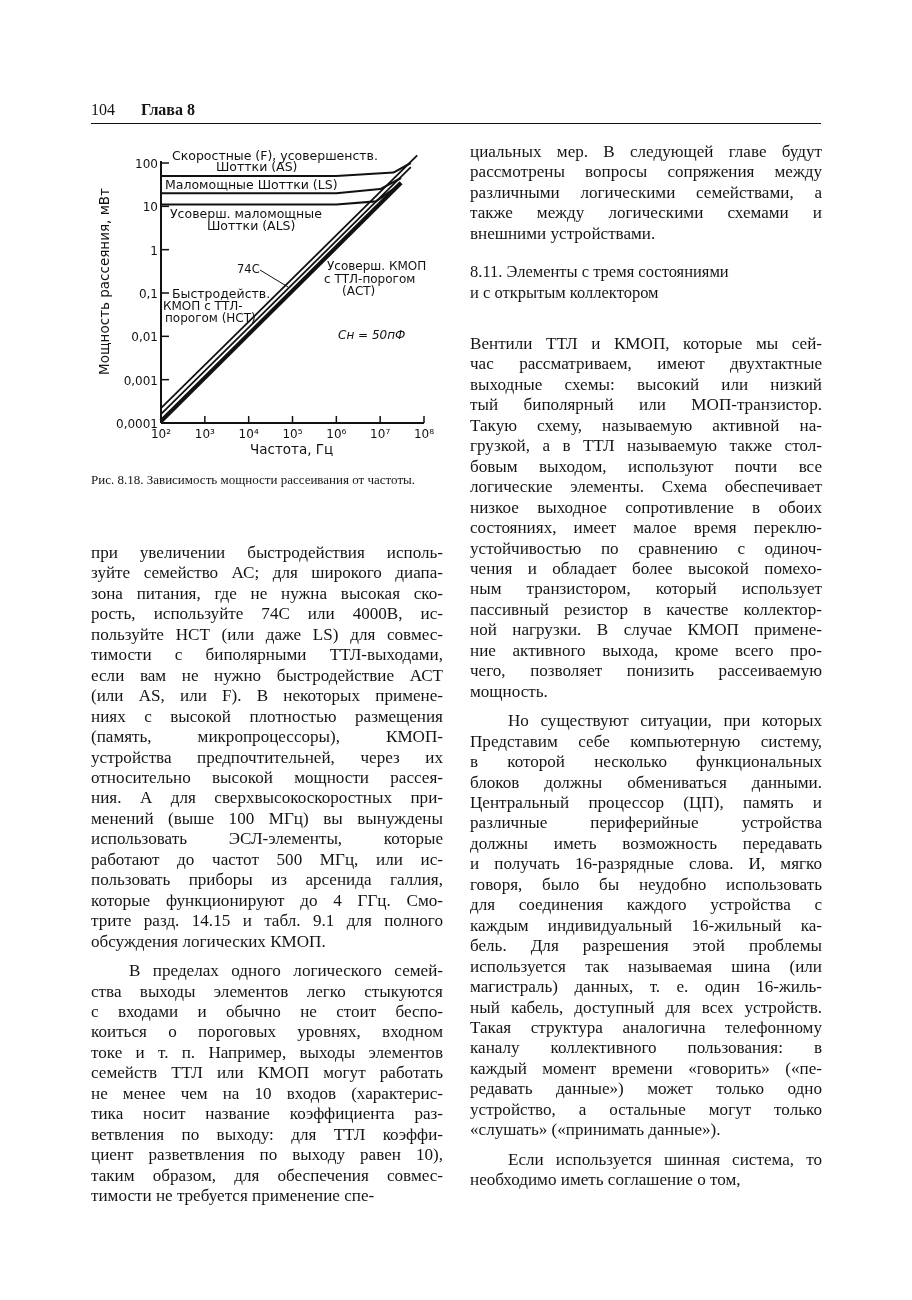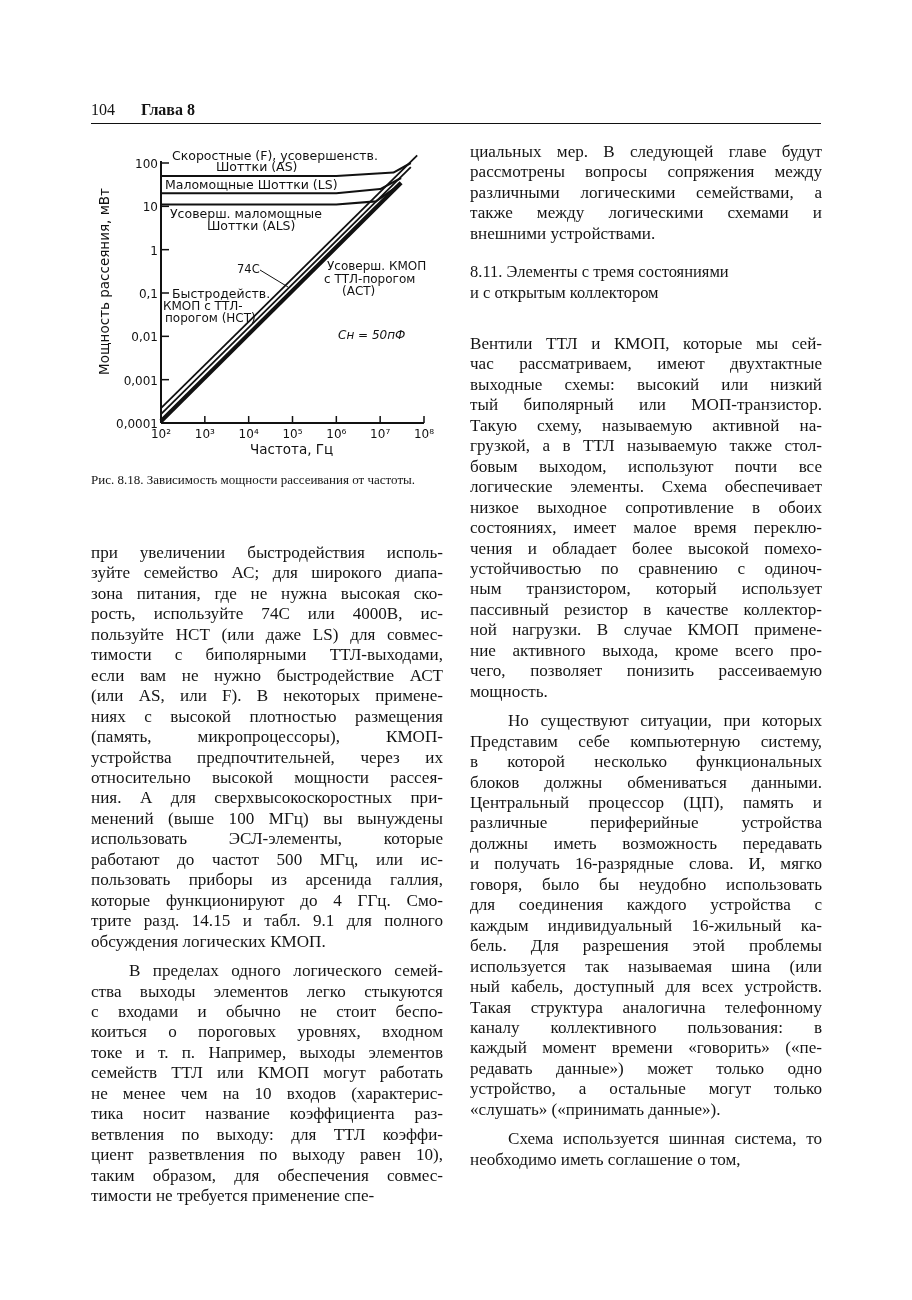--- a/index.html
+++ b/index.html
@@ -167,22 +167,22 @@
       <span class="line">Вентили ТТЛ и КМОП, которые мы сей-</span>
       <span class="line">час рассматриваем, имеют двухтактные</span>
       <span class="line">выходные схемы: высокий или низкий</span>
       <span class="line">тый биполярный или МОП-транзистор.</span>
       <span class="line">Такую схему, называемую активной на-</span>
       <span class="line">грузкой, а в ТТЛ называемую также стол-</span>
       <span class="line">бовым выходом, используют почти все</span>
       <span class="line">логические элементы. Схема обеспечивает</span>
       <span class="line">низкое выходное сопротивление в обоих</span>
       <span class="line">состояниях, имеет малое время переклю-</span>
+      <span class="line">устойчивостью по сравнению с одиноч-</span>
       <span class="line">чения и обладает более высокой помехо-</span>
-      <span class="line">устойчивостью по сравнению с одиноч-</span>
       <span class="line">ным транзистором, который использует</span>
       <span class="line">пассивный резистор в качестве коллектор-</span>
       <span class="line">ной нагрузки. В случае КМОП примене-</span>
       <span class="line">ние активного выхода, кроме всего про-</span>
       <span class="line">чего, позволяет понизить рассеиваемую</span>
       <span class="line last">мощность.</span>
     </p>
   <div class="gap"></div>
   <p id="rp2">
       <span class="line indent" style="padding-left: 19px;">Но существуют ситуации, при которых</span>
@@ -191,26 +191,27 @@
       <span class="line">блоков должны обмениваться данными.</span>
       <span class="line">Центральный процессор (ЦП), память и</span>
       <span class="line">различные периферийные устройства</span>
       <span class="line">должны иметь возможность передавать</span>
       <span class="line">и получать 16-разрядные слова. И, мягко</span>
       <span class="line">говоря, было бы неудобно использовать</span>
       <span class="line">для соединения каждого устройства с</span>
       <span class="line">каждым индивидуальный 16-жильный ка-</span>
       <span class="line">бель. Для разрешения этой проблемы</span>
       <span class="line">используется так называемая шина (или</span>
+      <span class="line">магистраль) данных, т. е. один 16-жиль-</span>
       <span class="line">ный кабель, доступный для всех устройств.</span>
       <span class="line">Такая структура аналогична телефонному</span>
       <span class="line">каналу коллективного пользования: в</span>
       <span class="line">каждый момент времени «говорить» («пе-</span>
       <span class="line">редавать данные») может только одно</span>
       <span class="line">устройство, а остальные могут только</span>
       <span class="line last">«слушать» («принимать данные»).</span>
     </p>
   <div class="gap"></div>
   <p id="rp3">
-      <span class="line indent" style="padding-left: 19px;">Схема используется шинная система, то</span>
+      <span class="line indent" style="padding-left: 19px;">Если используется шинная система, то</span>
       <span class="line last">необходимо иметь соглашение о том,</span>
     </p>
 </div>
 
 </body></html>

